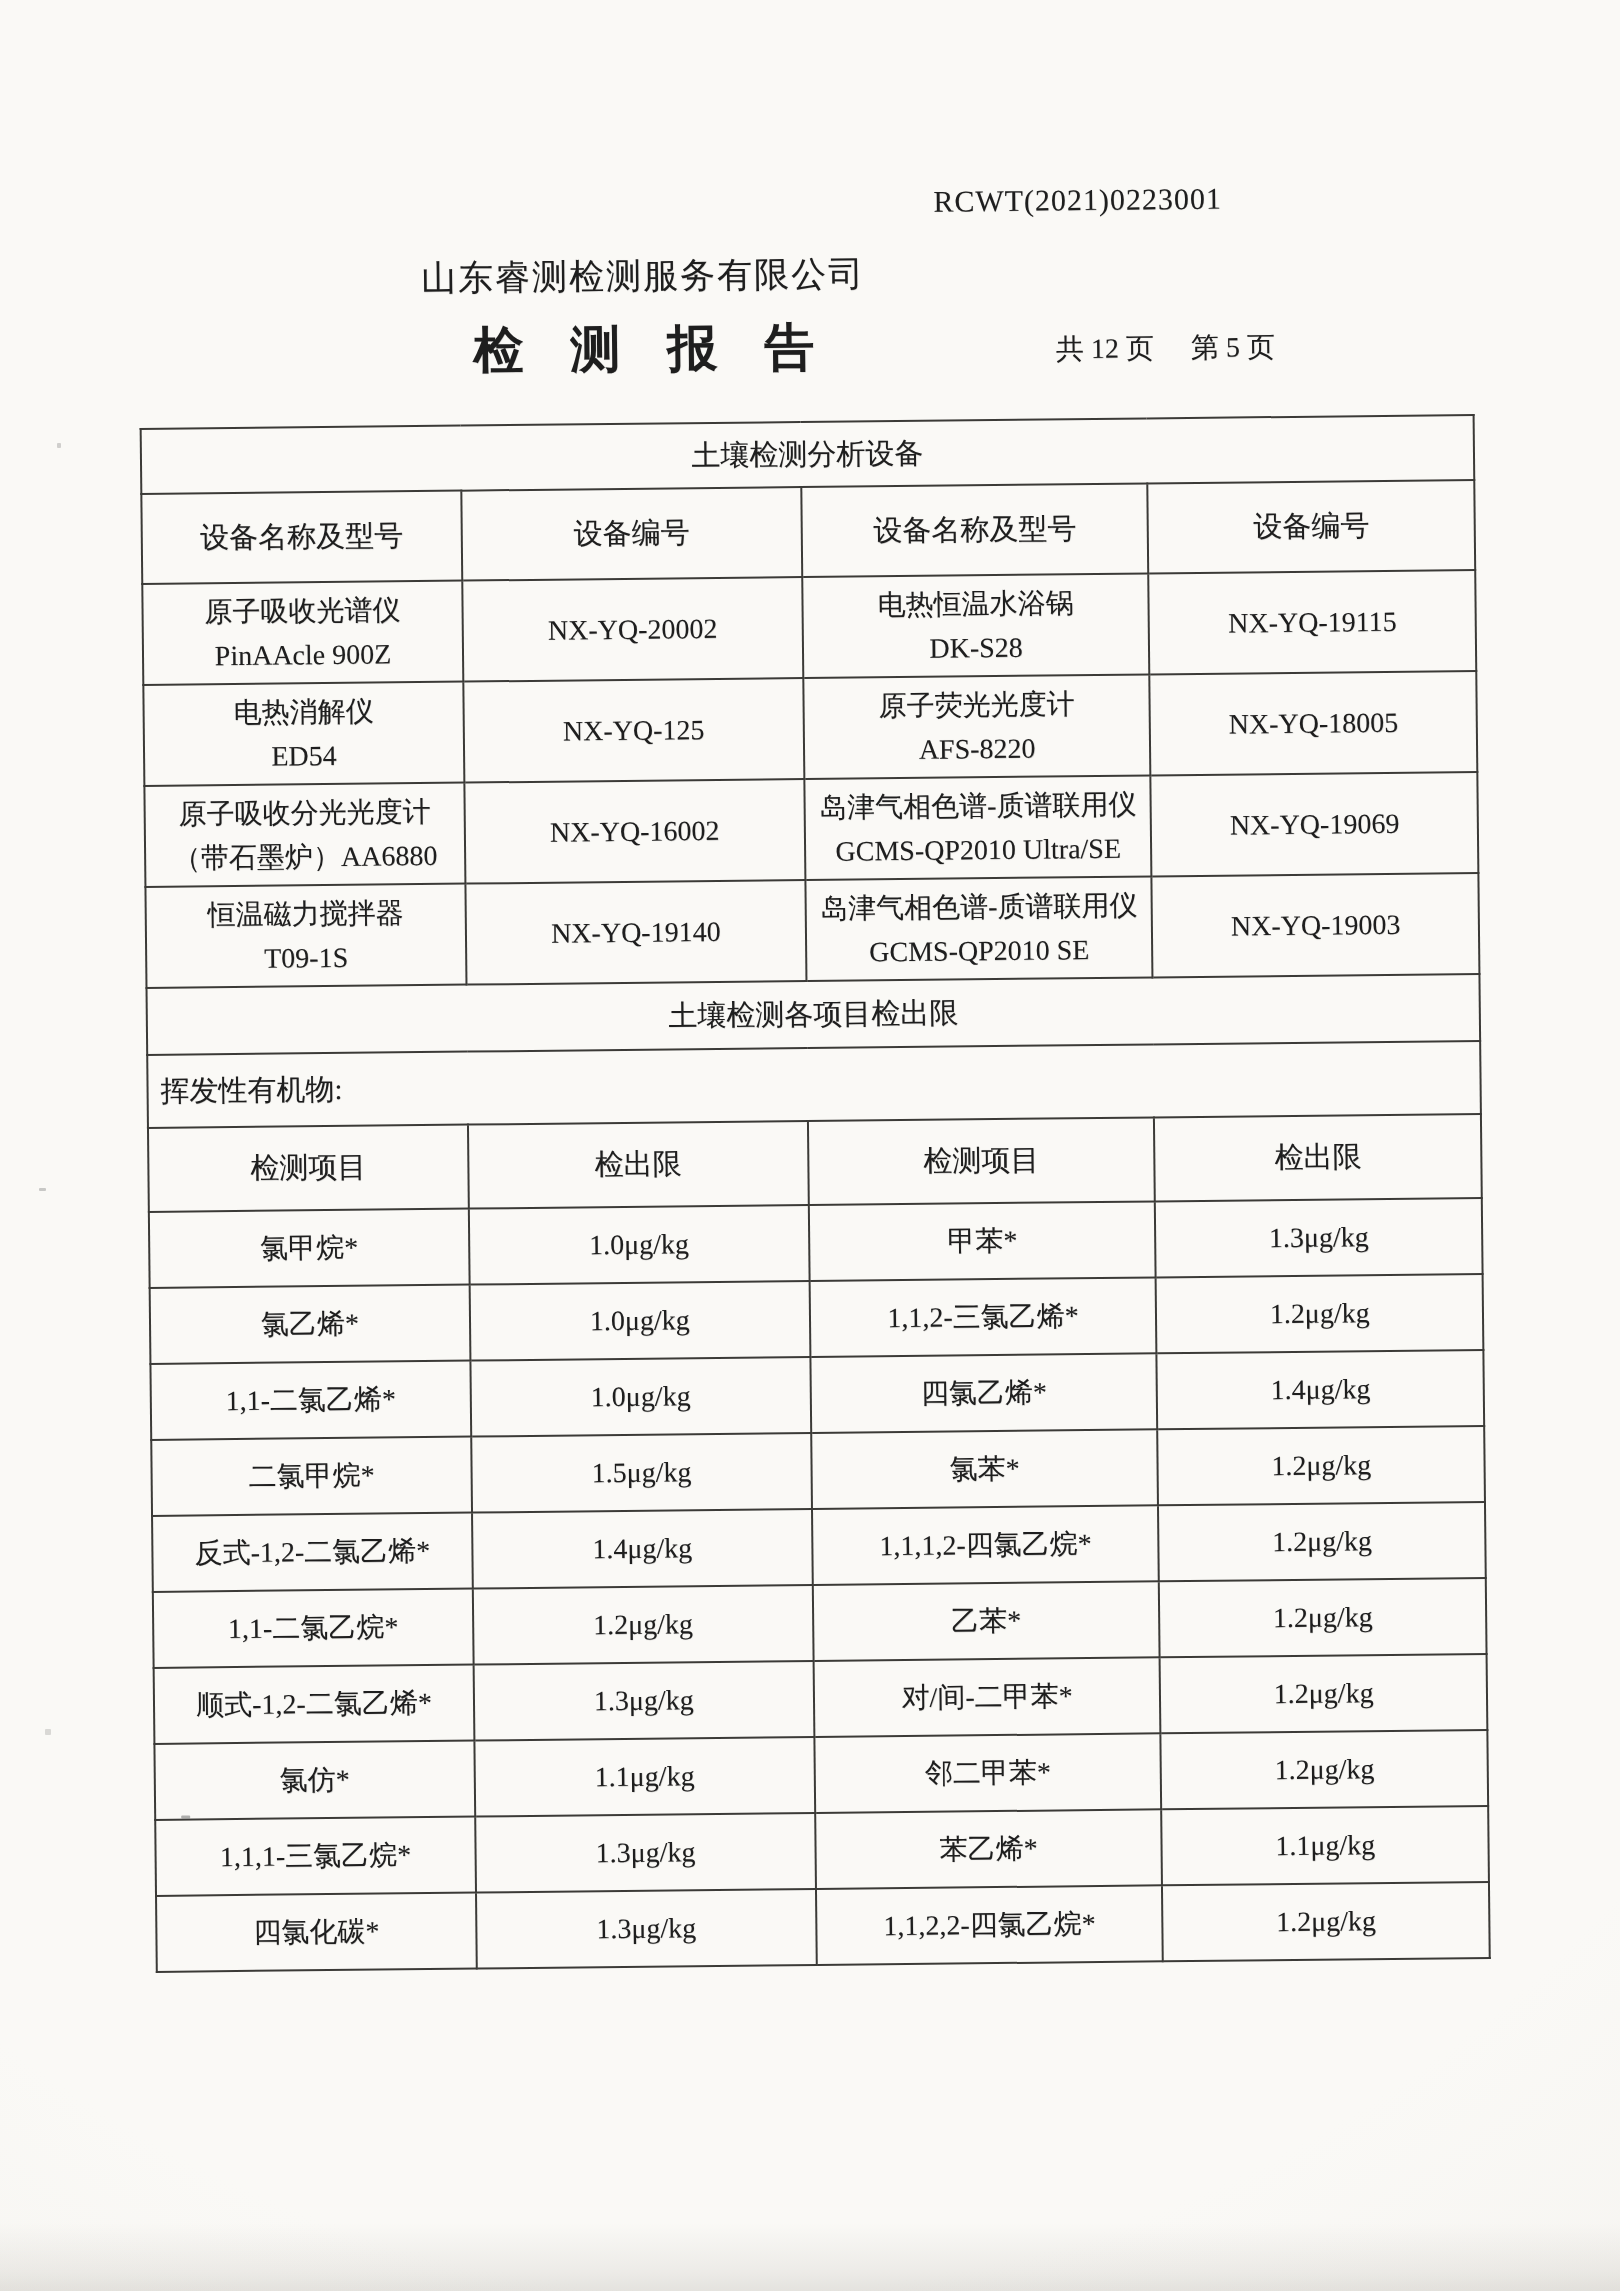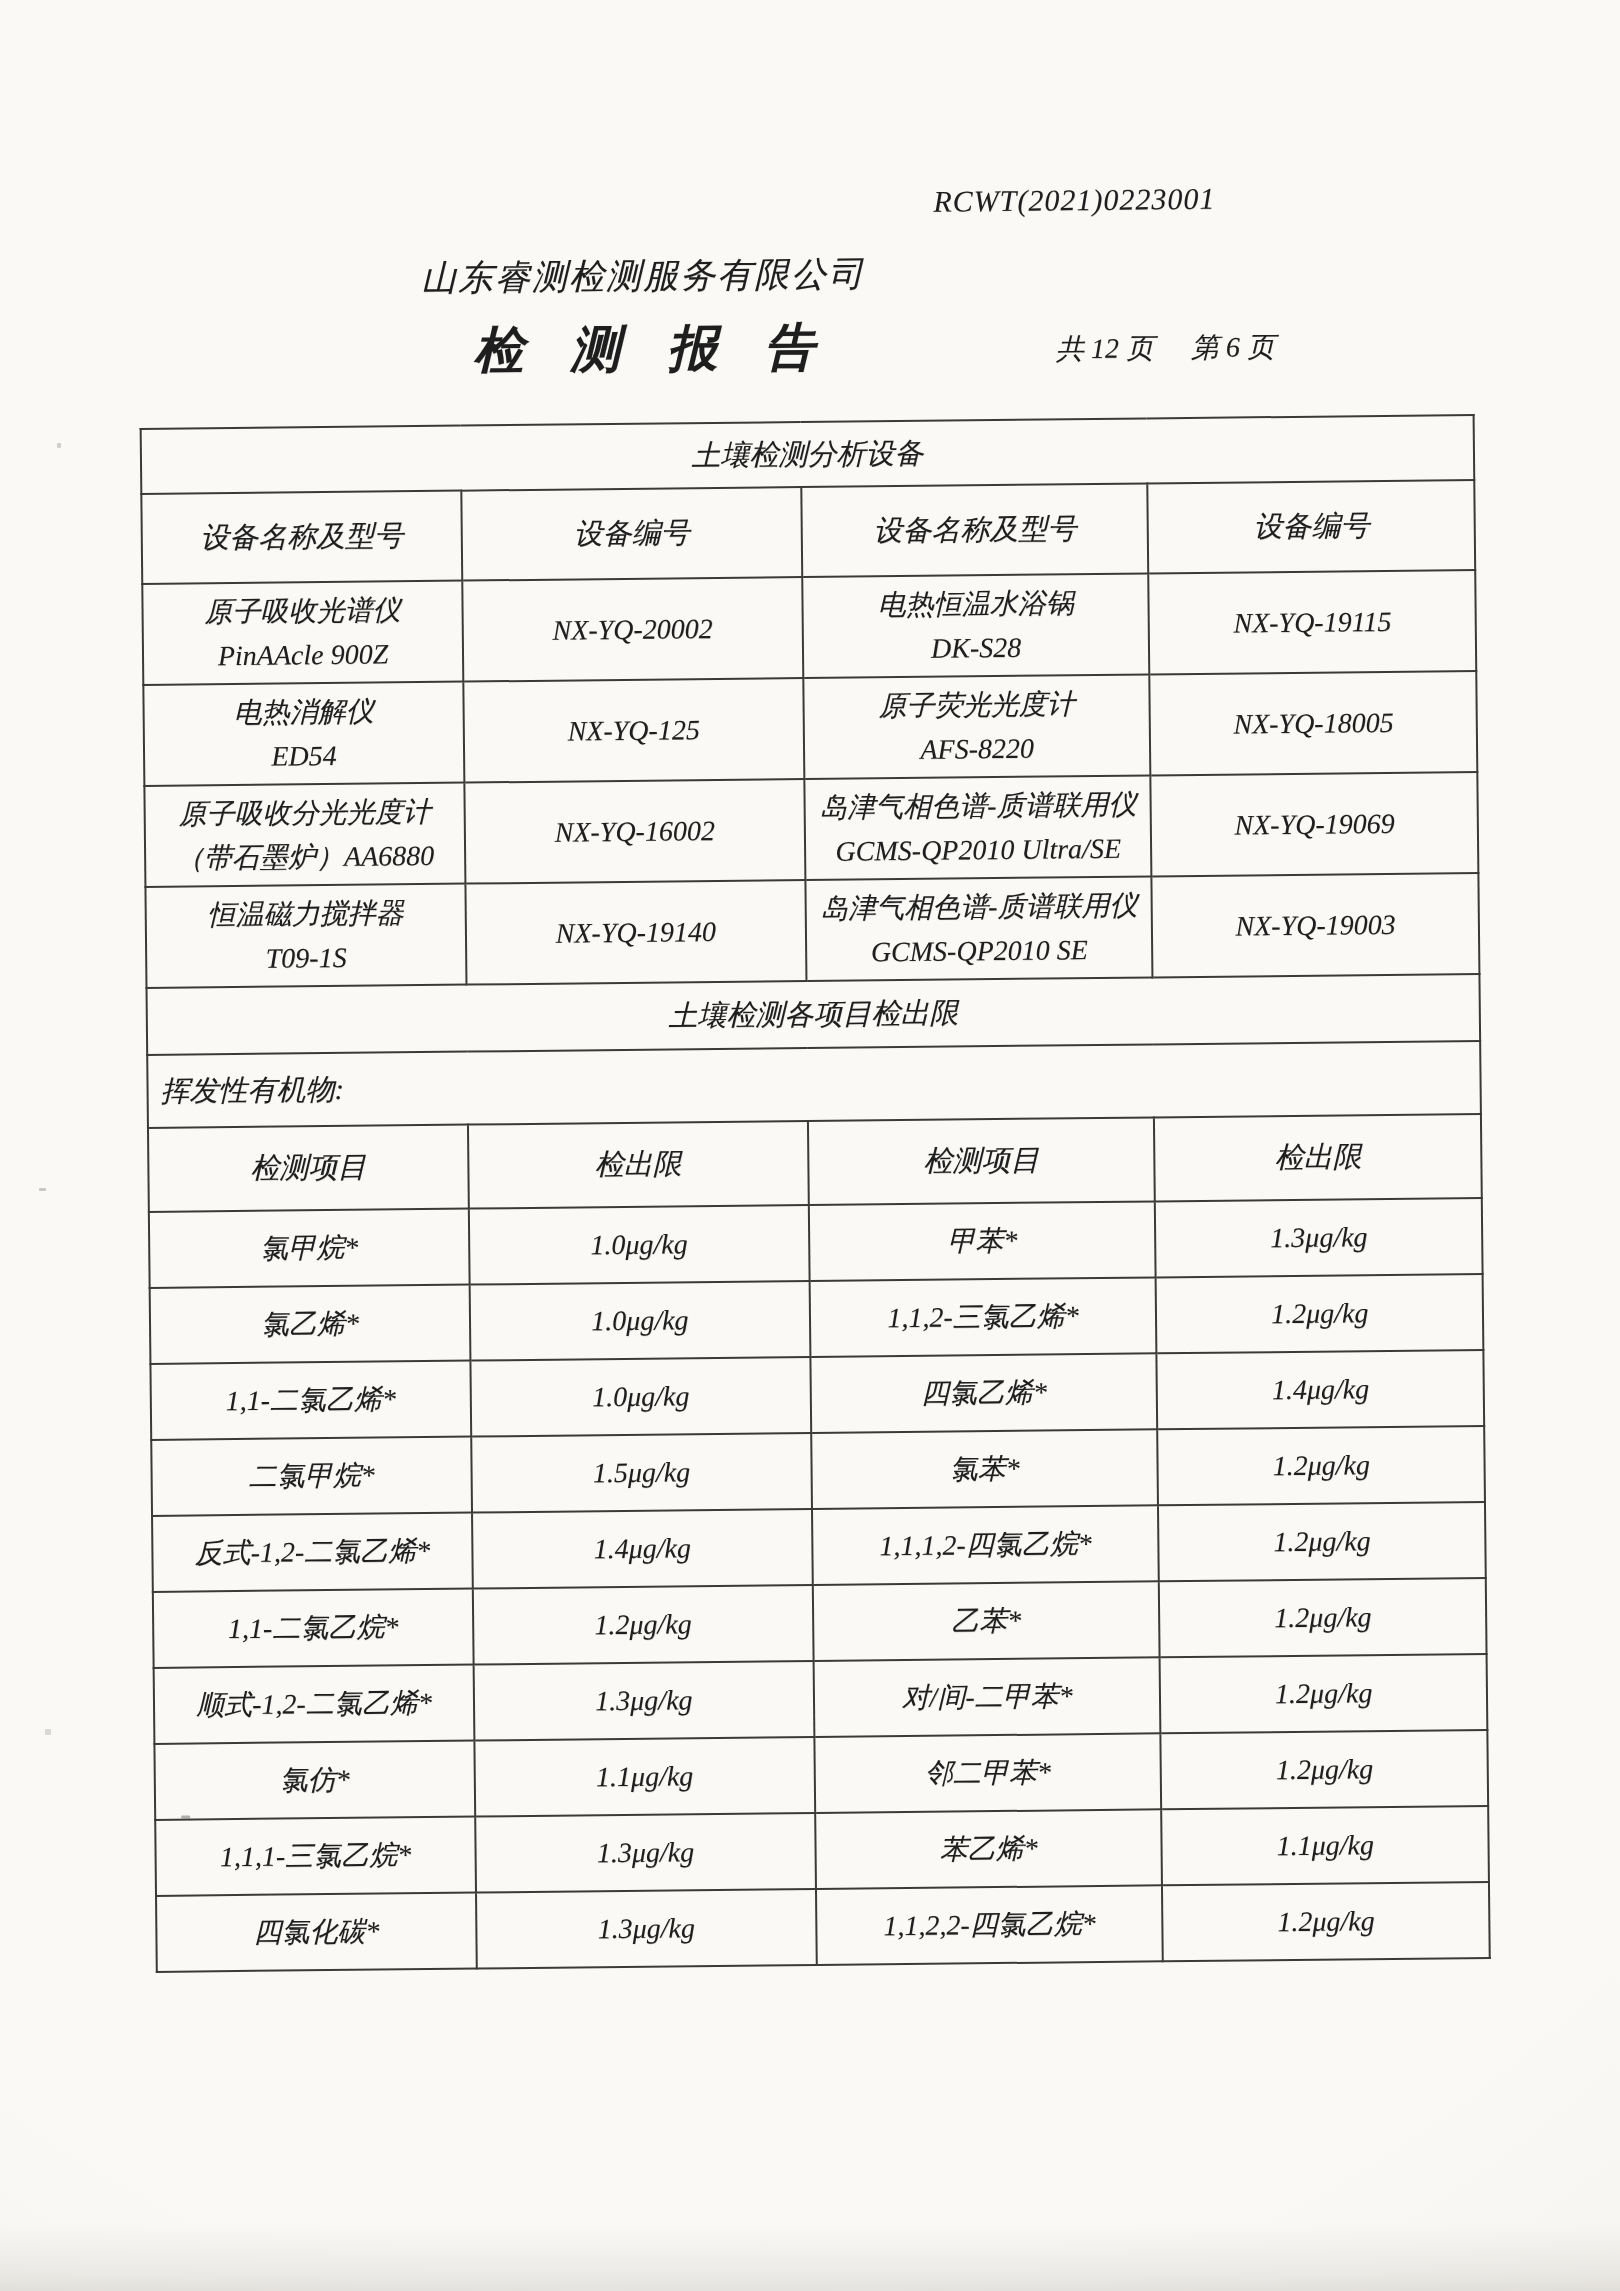--- a/index.html
+++ b/index.html
@@ -5,21 +5,20 @@
   html,body{margin:0;padding:0;}
   body{
     width:1620px;height:2292px;
     background:#dddbd6;
     font-family:"Liberation Serif","DejaVu Serif",serif;
   }
   .page{
     position:relative;width:1620px;height:2292px;overflow:hidden;
     background:
       radial-gradient(ellipse 130% 100% at 45% 40%, #faf9f6 60%, #f3f1ed 88%, #edebe6 100%);
-    font-style: italic;
   }
   .page::after{ 
     content:"";position:absolute;left:0;right:0;bottom:0;height:69px;
     background:linear-gradient(to bottom, rgba(120,115,105,0) 0%, rgba(120,115,105,0.10) 70%, rgba(110,105,95,0.16) 100%);
     pointer-events:none;
   }
   .content{
     position:absolute;left:0;top:0;width:1620px;height:2292px;
     transform:rotate(-0.6deg);
     transform-origin:810px 1127px;
@@ -77,21 +76,21 @@
   <div class="content">
 
     <div class="report-no">RCWT(2021)0223001</div>
 
     <div class="header-block">
       <div class="company">山东睿测检测服务有限公司</div>
       <div class="title">检测报告</div>
     </div>
 
     <div class="pagination">
-      <span>共 12 页</span><span class="pgap"></span><span>第 6 页</span>
+      <span>共 12 页</span><span class="pgap"></span><span>第 5 页</span>
     </div>
 
     <table class="main-table">
       <colgroup>
         <col style="width:24%">
           <col style="width:25.5%">
           <col style="width:26%">
           <col style="width:24.5%">
       </colgroup>
 

